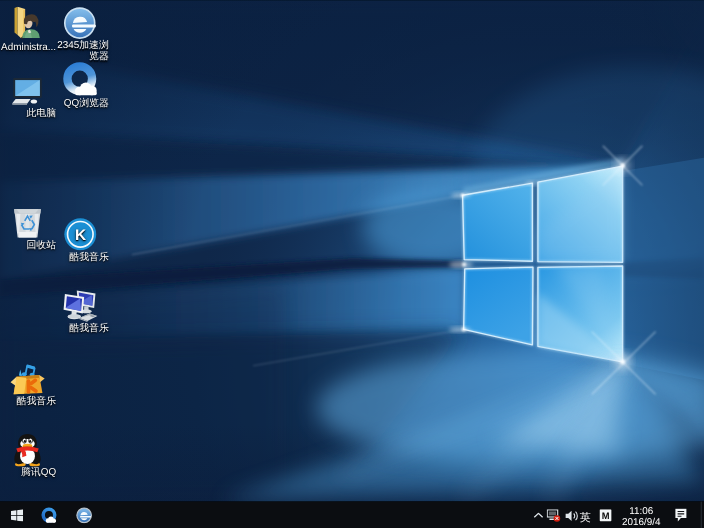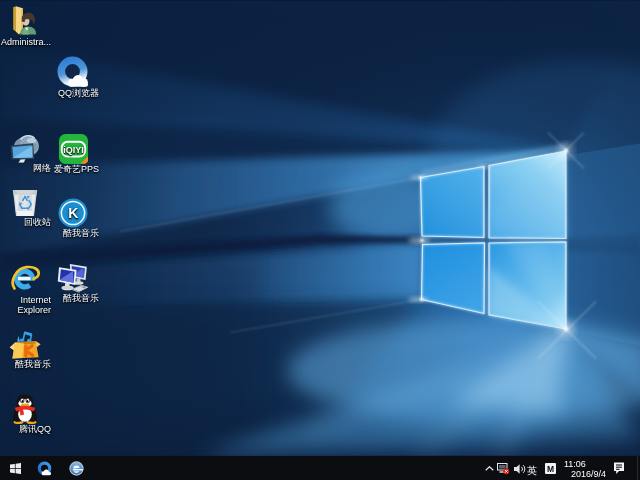--- a/index.html
+++ b/index.html
@@ -172,65 +172,68 @@
  <polygon points="10,28.6 12.6,26 13.4,28 11,29.4" fill="#2a2a28"></polygon>
  <path d="M11.2,28.5 q0,-7.5 7.3,-7.9 q8.3,-0.3 8.7,7.9 Z" fill="#5f9e72"></path>
  <path d="M13.5,28.5 q0.3,-6 5,-6.8 l1.5,6.8 Z" fill="#74ae85"></path>
  <polygon points="16.2,21.8 18.2,21 19.4,23.6 17.2,24.2" fill="#e8e4da"></polygon>
  <ellipse cx="16.8" cy="15" rx="3.7" ry="4.7" fill="#dcc5ad"></ellipse>
  <path d="M12.8,15.5 q-1.2,-6.6 4.2,-8.2 q5,-1.4 7.4,1.6 q2.2,2.8 1.4,6.4 q-0.5,2.2 -1.9,3.2 q0.3,-2.9 -0.7,-4.7 q-2.4,0.6 -4.4,-0.9 q-1.1,0.5 -2.3,0.4 q-0.7,1 -0.8,2.6 q-1.9,0.2 -2.9,-0.4 Z" fill="#47392c"></path>
 </svg>
 <div>Administra...</div>
     </div>
 
-
+<div class="di" style="left:47px;top:6px">
+<svg width="30" height="30" viewBox="0 0 30 30">
+ <defs>
+          <linearGradient id="g2345" x1="0" y1="0" x2="0" y2="1">
+  <stop offset="0" stop-color="#85bfec"></stop>
+            <stop offset="1" stop-color="#3671b8"></stop>
+          </linearGradient>
+        </defs>
+ <circle cx="14.5" cy="15" r="13.6" fill="url(#g2345)" stroke="#cadff0" stroke-width="1.5"></circle>
+ <path d="M8.3,15 a6.6,6.6 0 0 1 12.9,-0.9 z" fill="#f6fbfe"></path>
+ <rect x="7.5" y="16.2" width="21.6" height="2.9" rx="1" fill="#f6fbfe"></rect>
+ <path d="M8.9,20.4 a6.6,6.6 0 0 0 11.6,0 z" fill="#f6fbfe"></path>
+</svg>
+<div>2345加速浏</div>
+      <div>览器</div>
+    </div>
+
+<div class="di" style="left:-1px;top:71px">
+<svg width="30" height="26" viewBox="0 0 30 26">
+ <rect x="2" y="0" width="26" height="18" rx="1" fill="#1b2836"></rect>
+ <rect x="3.8" y="1.8" width="22.4" height="14.4" fill="#63aee4"></rect>
+ <polygon points="3.8,16.2 26.2,1.8 26.2,16.2" fill="#84c5ef" opacity="0.85"></polygon>
+ <polygon points="1,23.2 4.2,19 17.8,19 14.8,23.2" fill="#e3e7ea"></polygon>
+ <polygon points="1,23.2 14.8,23.2 14.5,24.2 1.2,24.2" fill="#aab2b8"></polygon>
+ <ellipse cx="20.8" cy="21.3" rx="2.9" ry="1.9" fill="#eef1f4"></ellipse>
+</svg>
+<div>此电脑</div>
+    </div>
 
 <div class="di" style="left:47px;top:56px">
 <svg width="33" height="32" viewBox="0 0 33 32">
  <defs>
           <linearGradient id="gqqb" x1="0" y1="0" x2="0.3" y2="1">
   <stop offset="0" stop-color="#2e7fd6"></stop>
             <stop offset="0.6" stop-color="#4f95d8"></stop>
             <stop offset="1" stop-color="#e8f1f8"></stop>
           </linearGradient>
         </defs>
  <circle cx="15.5" cy="15.5" r="11.2" fill="none" stroke="url(#gqqb)" stroke-width="7.6"></circle>
  <circle cx="21" cy="24.5" r="5.4" fill="#fdfefe"></circle>
  <circle cx="15" cy="26.6" r="3.8" fill="#fdfefe"></circle>
  <circle cx="26.5" cy="26.3" r="4.4" fill="#fdfefe"></circle>
  <rect x="11.5" y="26.5" width="19.5" height="4.2" rx="2" fill="#fdfefe"></rect>
 </svg>
 <div>QQ浏览器</div>
     </div>
 
-<div class="di" style="left:-1px;top:135px">
-<svg width="30" height="28" viewBox="0 0 30 28">
- <circle cx="19" cy="11" r="10" fill="#8ea7ba"></circle>
- <path d="M19,1.2 a9.8,9.8 0 0 0 0,19.6 a15,9.8 0 0 1 0,-19.6 z" fill="#a8becd" opacity="0.75"></path>
- <path d="M10.5,4.5 a9.8,9.8 0 0 1 14,-1.5" stroke="#cfdde6" stroke-width="1.6" fill="none"></path>
- <path d="M13,7 q4,2.6 8.6,1.6 q3.6,-0.8 5.6,1 q0.8,3.6 -1.8,6.4 q-4.6,2.8 -9.2,1 q-3.6,-3.6 -3.2,-10" fill="#7b95a9" opacity="0.85"></path>
- <ellipse cx="21.5" cy="5.6" rx="4.6" ry="2.6" fill="#c2d3de" opacity="0.9"></ellipse>
- <polygon points="0.6,10.4 23.2,8.2 24.4,24 1.8,24.6" fill="#2b4257"></polygon>
- <polygon points="2.4,12 21.6,10.2 22.6,22.6 3.4,23" fill="#57a5e0"></polygon>
- <polygon points="2.6,22.9 22.5,10.8 22.6,22.6 3.4,23" fill="#7fc2ee" opacity="0.9"></polygon>
- <polygon points="8.6,27.6 10.4,24.4 15.4,24.3 13.8,27.6" fill="#e2e7ea"></polygon>
- <polygon points="8.6,27.6 13.8,27.6 13.5,28 8.4,28" fill="#9aa5ad"></polygon>
-</svg>
-<div>网络</div>
-    </div>
-
-<div class="di" style="left:47px;top:134px">
-<svg width="29" height="30" viewBox="0 0 29 30">
- <path d="M0,6.5 a6.5,6.5 0 0 1 6.5,-6.5 l16,0 a6.5,6.5 0 0 1 6.5,6.5 l0,17 a6.5,6.5 0 0 1 -6.5,6.5 l-16,0 a6.5,6.5 0 0 1 -6.5,-6.5 z" fill="#23b53c"></path>
- <polygon points="21.5,29.8 29.4,21.9 29.4,27 26.5,29.8" fill="#f08c1e"></polygon>
- <rect x="2.8" y="7.8" width="23.4" height="14.8" rx="6" fill="none" stroke="#fff" stroke-width="2"></rect>
- <text x="14.6" y="18.9" font-size="9" font-weight="bold" fill="#fff" text-anchor="middle" font-family="Liberation Sans,sans-serif">iQIYI</text>
-</svg>
-<div>爱奇艺PPS</div>
-    </div>
+
 
 <div class="di" style="left:-1px;top:187px">
 <svg width="26" height="30" viewBox="0 0 26 30">
  <polygon points="1,3.5 25,3.5 22,29 4,29" fill="#d4d9dd"></polygon>
  <polygon points="3,7.5 6.5,7.5 5.5,25 3.8,25" fill="#e8ebee"></polygon>
  <polygon points="19.5,7.5 23,7.5 21.8,25 20.3,25" fill="#e8ebee"></polygon>
  <polygon points="11,7.5 15,7.5 14.7,25 11.3,25" fill="#e2e6e9"></polygon>
  <polygon points="0.8,3 25.2,3 24.8,7.2 1.2,7.2" fill="#bfc6cc"></polygon>
  <polygon points="4.9,24 21.1,24 20.8,29 5.2,29" fill="#f0f2f4"></polygon>
  <polygon points="3,3.2 23,3.2 20,6.8 5.8,6.8" fill="#d0d6da"></polygon>
@@ -250,30 +253,20 @@
 
 <div class="di" style="left:47px;top:198px">
 <svg width="30" height="30" viewBox="0 0 30 30">
  <circle cx="15" cy="15" r="14.5" fill="#1b8fd4"></circle>
  <circle cx="15" cy="15" r="11.6" fill="none" stroke="#f4f9fc" stroke-width="1.5"></circle>
  <text x="15.2" y="20.3" font-size="14" font-weight="bold" fill="#fff" text-anchor="middle" font-family="Liberation Sans,sans-serif">K</text>
 </svg>
 <div>酷我音乐</div>
     </div>
 
-<div class="di" style="left:-1px;top:263px">
-<svg width="32" height="32" viewBox="0 0 32 32">
- <path d="M25.9,14.1 A 10.4,10.4 0 1 0 22.3,24.2 L 19.2,20.1 A 5.2,5.2 0 1 1 20.7,14.1 Z" fill="#3fabe8"></path>
- <rect x="5.2" y="13.4" width="20.7" height="4.3" fill="#3fabe8"></rect>
- <rect x="9" y="13.9" width="12.5" height="3.3" fill="#eef6fc"></rect>
- <path d="M5.5,25.5 C 0.5,18 7,5.5 17.5,4.2 c 7.5,-1 12.5,2.3 12.2,6.3 -0.2,2.8 -2.6,4.6 -5.2,5.4" fill="none" stroke="#eec32d" stroke-width="2.7" stroke-linecap="round"></path>
-</svg>
-<div>Internet</div>
-      <div>Explorer</div>
-    </div>
 
 <div class="di" style="left:47px;top:263px">
 <svg width="32" height="30" viewBox="0 0 32 30">
  <polygon points="12.8,1 29.8,3.8 28.6,17 13.8,14.2" fill="#e2e7eb"></polygon>
  <polygon points="14.6,3 27.9,5.3 27,15 15.4,12.6" fill="#2d3cb4"></polygon>
  <polygon points="14.8,12.2 26.5,5.1 27,15 15.4,12.6" fill="#5a6fd8" opacity="0.85"></polygon>
  <rect x="19.5" y="15.5" width="4" height="3.5" fill="#c8cfd5"></rect>
  <ellipse cx="21.5" cy="20" rx="5" ry="1.8" fill="#d5dbe0"></ellipse>
  <polygon points="2,4.2 19.5,7 18.3,22 0.8,18.6" fill="#eef1f4"></polygon>
  <polygon points="3.8,6.3 17.6,8.6 16.7,19.7 2.8,16.9" fill="#2433ac"></polygon>
@@ -373,22 +366,22 @@
  </svg>
  <svg width="12" height="10" style="left:514px;top:8px" viewBox="0 0 12 10">
   <polygon points="0,3 2.6,3 5.6,0.3 5.6,9.7 2.6,7 0,7" fill="#dfe5ea"></polygon>
   <path d="M7.5,2.8 a3,3 0 0 1 0,4.4 M9.2,1.2 a5.2,5.2 0 0 1 0,7.6" stroke="#dfe5ea" stroke-width="1" fill="none"></path>
  </svg>
  <div class="trtxt" style="left:527px;top:7.5px;font-size:10px">英</div>
  <svg width="11" height="11" style="left:545px;top:7px" viewBox="0 0 11 11">
   <rect width="11" height="11" rx="1" fill="#f2f5f7"></rect>
   <text x="5.5" y="8.9" font-size="8.5" font-weight="bold" fill="#0a0a0a" text-anchor="middle" font-family="Liberation Sans,sans-serif">M</text>
  </svg>
- <div class="trtxt" style="left:564px;top:2.5px;width:38px;text-align:left;font-size:9px">11:06</div>
- <div class="trtxt" style="left:560px;top:13px;width:46px;text-align:right;font-size:9px">2016/9/4</div>
+ <div class="trtxt" style="left:564px;top:2.5px;width:38px;text-align:center;font-size:9px">11:06</div>
+ <div class="trtxt" style="left:560px;top:13px;width:46px;text-align:center;font-size:9px">2016/9/4</div>
  <svg width="12" height="13" style="left:613px;top:6px" viewBox="0 0 12 13">
   <path d="M1,0.5 h10 v8.5 h-5 l-2.8,3 v-3 h-2.2 z" fill="#f2f5f7"></path>
   <line x1="3" y1="3" x2="9" y2="3" stroke="#14161a" stroke-width="1.1"></line>
   <line x1="3" y1="5.2" x2="9" y2="5.2" stroke="#14161a" stroke-width="1.1"></line>
   <line x1="3" y1="7.3" x2="6.5" y2="7.3" stroke="#14161a" stroke-width="1.1"></line>
  </svg>
  <div style="position:absolute;right:2px;top:0;width:1px;height:25px;background:#262c34"></div>
 </div>
 </div>
 

